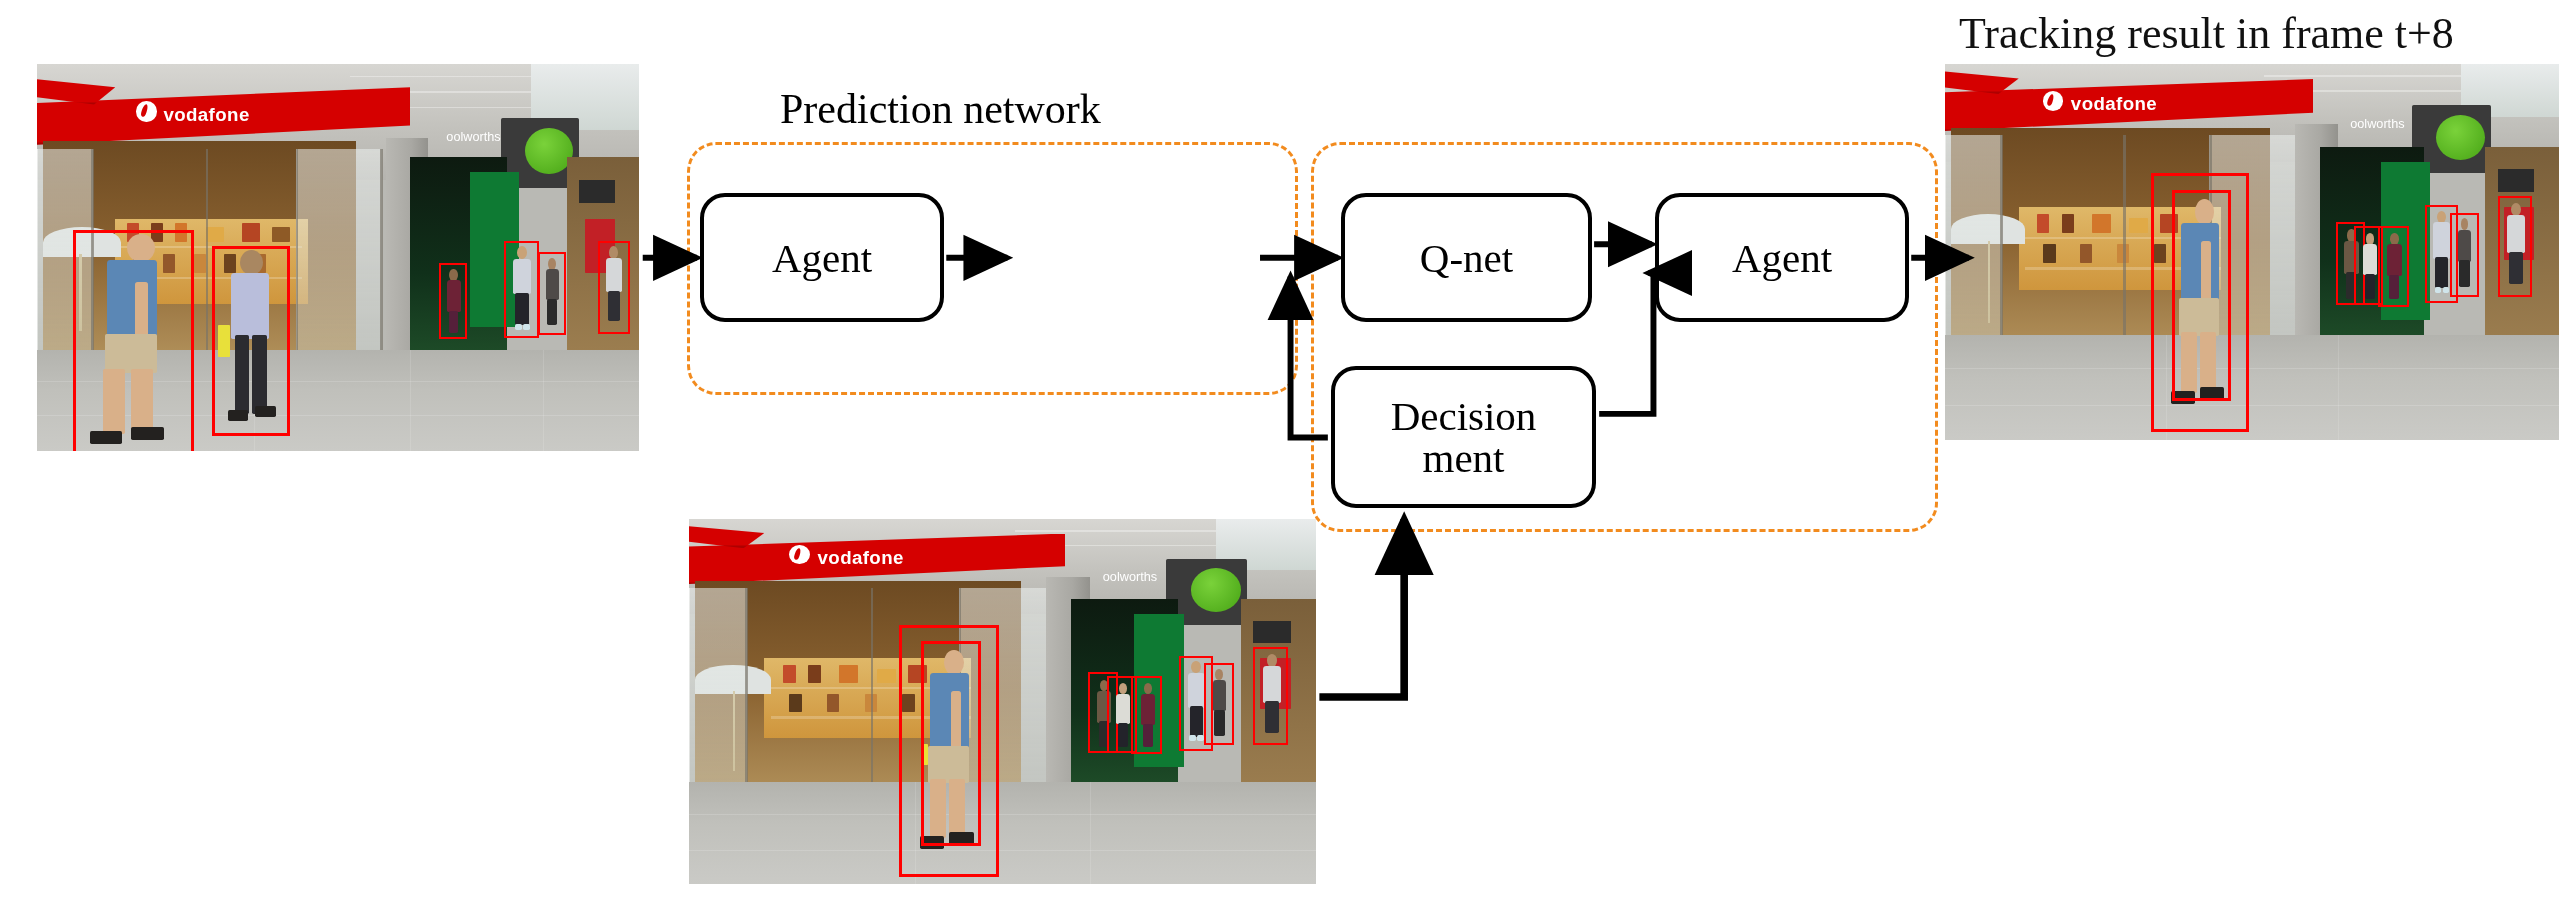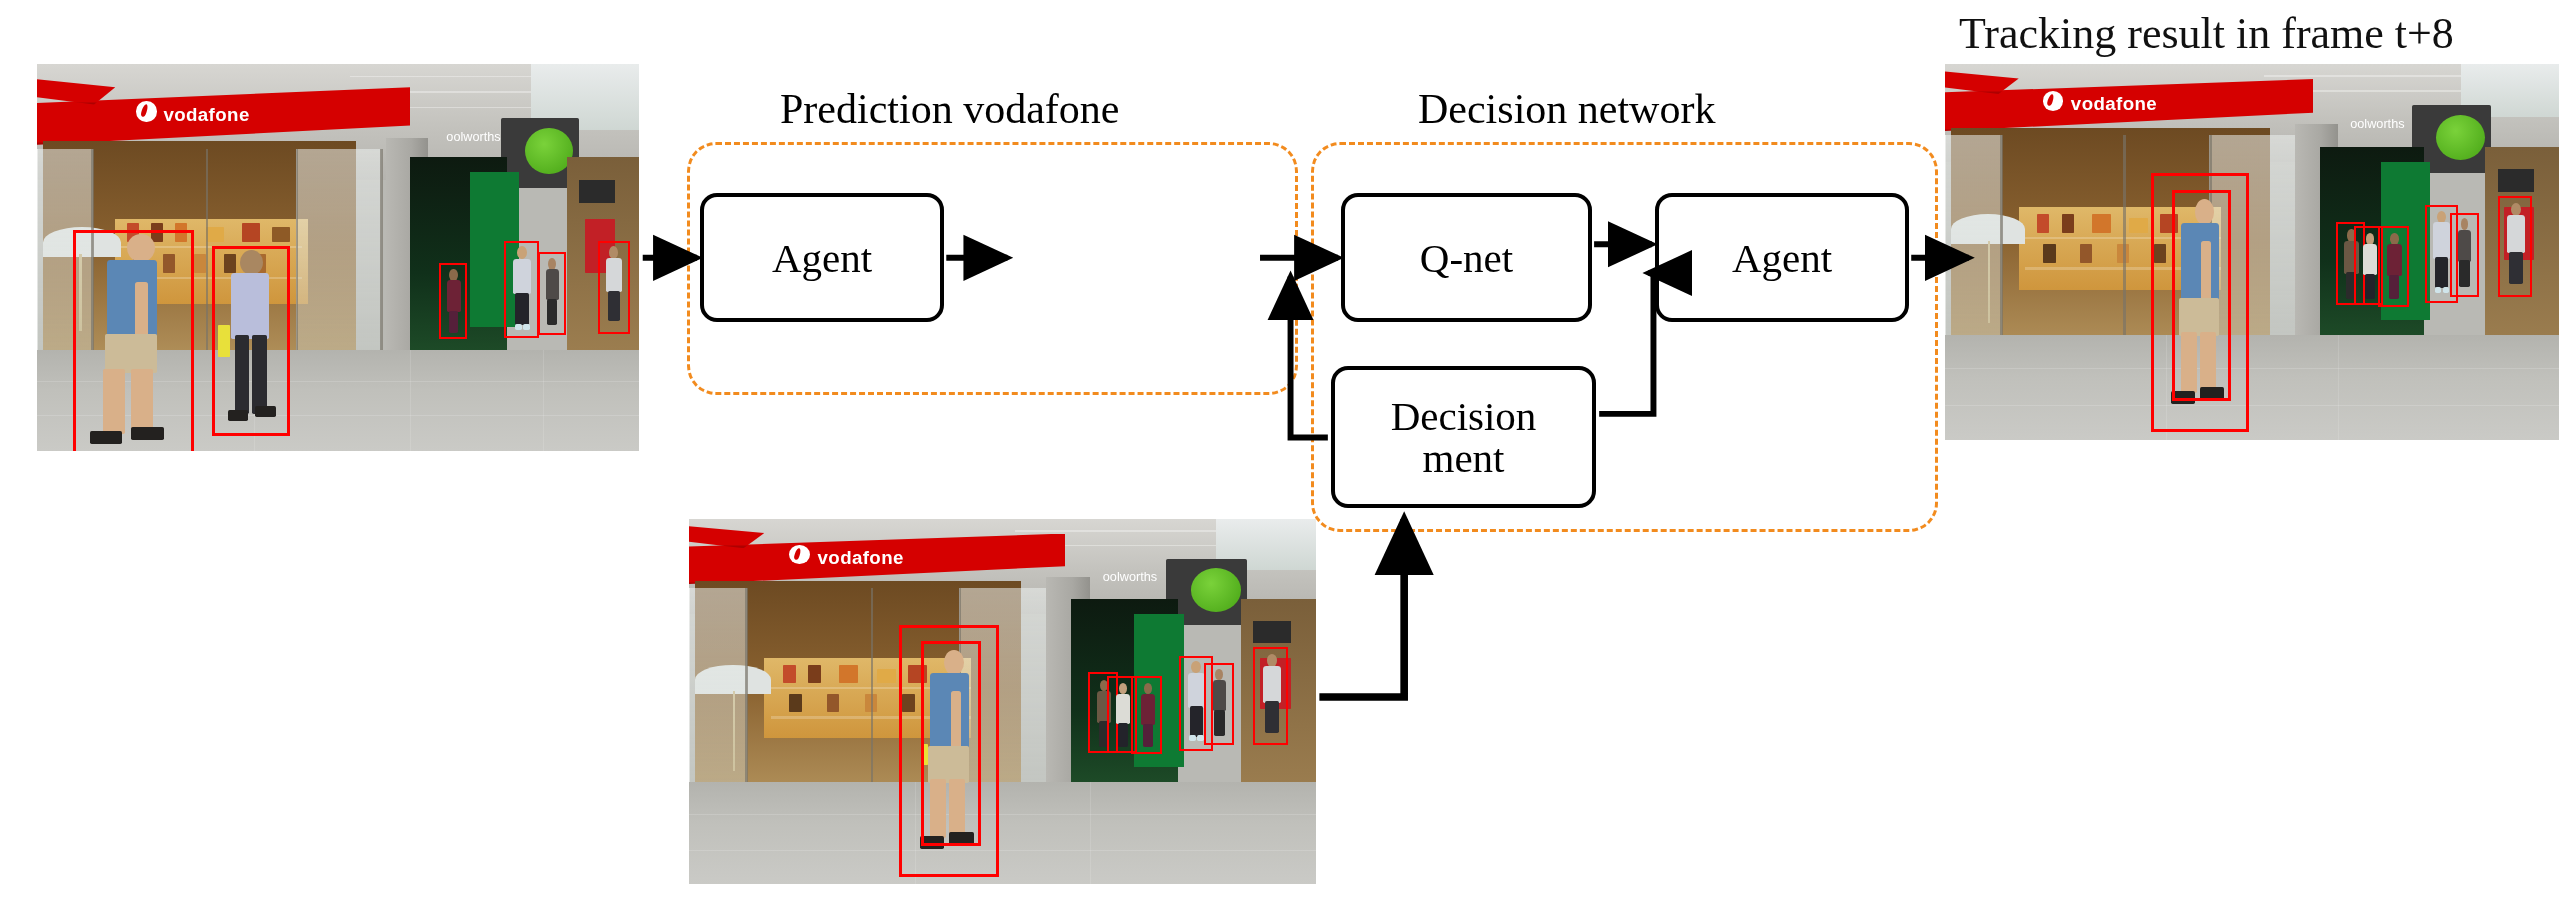--- a/index.html
+++ b/index.html
@@ -75,21 +75,21 @@
   .arm{position:absolute;border-radius:2.5px;}
   .shoe{position:absolute;background:#23211f;border-radius:1.7px;}
   .bag{position:absolute;background:#e8e03a;border-radius:0.8px;}
 
   
   .bbox{position:absolute;border:3.4px solid #ff0000;box-sizing:border-box;}
   .bbox.thin{border-width:2.5px;}
 
   
   .dashgroup{position:absolute;border:3.4px dashed #f28b1e;border-radius:29px;box-sizing:border-box;}
-  .nodebox{position:absolute;border:4.2px solid #000;border-radius:17px;background:#fff;
+  .nodebox{position:absolute;border:4.2px solid #000;border-radius:25px;background:#fff;
            display:flex;align-items:center;justify-content:center;text-align:center;
            font-size:41px;line-height:42px;box-sizing:border-box;}
   .nodebox span{display:block;}
   .grouplabel{position:absolute;font-size:42px;white-space:nowrap;}
 
   svg.wires{position:absolute;left:0;top:0;width:2576px;height:904px;pointer-events:none;}
 </style>
 </head>
 <body>
 
@@ -430,22 +430,21 @@
         <div class="torso" style="left:14%;top:14%;width:72%;height:44%;background:#d5d7d9;"></div>
         <div class="legs" style="left:22%;top:56%;width:56%;height:38%;background:#2f2f34;"></div>
       </div>
       <div class="bbox thin" style="left:90%;top:35%;width:5.6%;height:27%;"></div>
     </div>
   </div>
 
   <div class="dashgroup" style="left:687px;top:142px;width:611px;height:253px;"></div>
   <div class="dashgroup" style="left:1311px;top:142px;width:627px;height:390px;"></div>
 
-  <div class="grouplabel" style="left:780px;top:85px;">Prediction vodafone</div>
-  <div class="grouplabel" style="left:1418px;top:85px;">Decision network</div>
+  <div class="grouplabel" style="left:780px;top:85px;">Prediction network</div>
 
   <div class="nodebox" style="left:700px;top:193px;width:244px;height:129px;">
     <span>Agent</span>
   </div>
 
 
   <div class="nodebox" style="left:1341px;top:193px;width:251px;height:129px;">
     <span>Q-net</span>
   </div>
 

